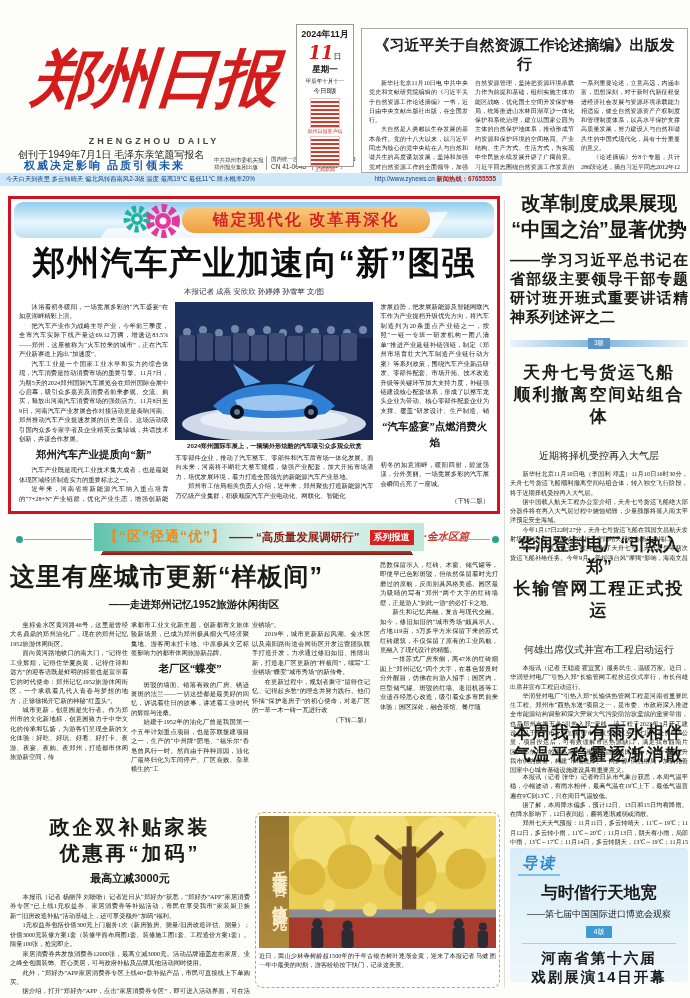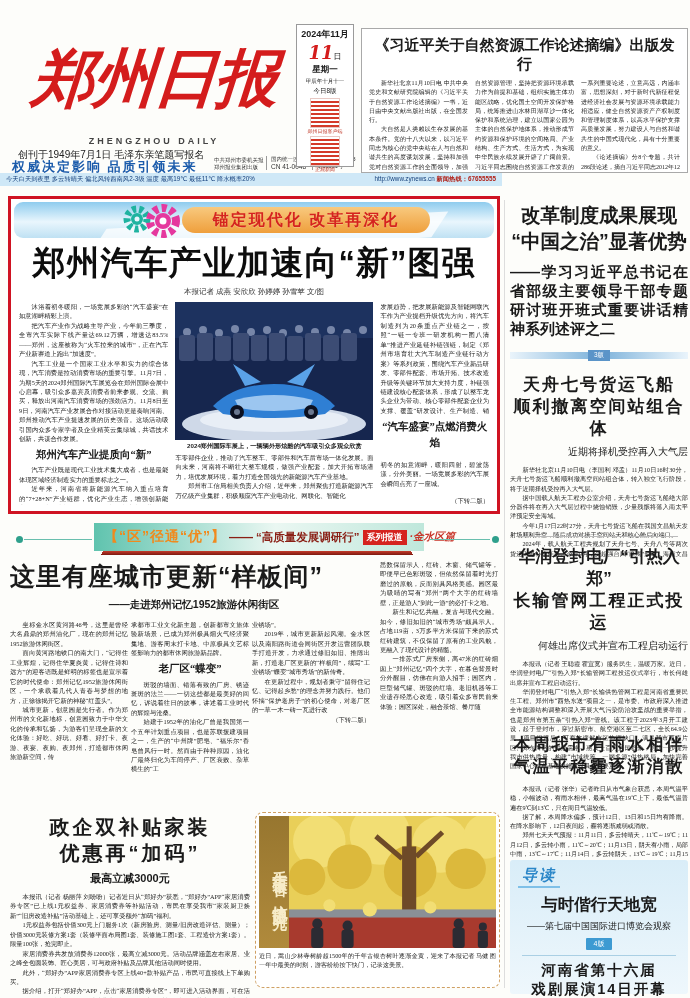--- a/index.html
+++ b/index.html
@@ -6,21 +6,21 @@
   .page{position:relative;width:690px;height:998px;margin:0 auto;background:#fdfdfa;
         font-family:"Liberation Sans","DejaVu Sans",sans-serif;color:#1a1a1a;overflow:hidden;}
   
   .masthead-title{position:absolute;left:18px;top:26px;width:272px;height:108px;
     font-family:"DejaVu Serif","Liberation Serif",serif;font-style:italic;font-weight:bold;
     font-size:63px;line-height:104px;color:#d41c1c;text-align:center;letter-spacing:-2px;
     transform:skewX(-4deg);}
   .masthead-en{position:absolute;left:18px;top:136px;width:272px;text-align:center;
     font-size:9px;letter-spacing:3px;color:#444;font-weight:bold;}
   .masthead-founding{position:absolute;left:18px;top:148px;width:272px;font-size:10px;color:#222;}
-  .masthead-slogan{position:absolute;left:12px;top:158px;font-size:13px;font-weight:bold;
+  .masthead-slogan{position:absolute;left:24px;top:158px;font-size:11px;font-weight:bold;
     color:#1b5bab;letter-spacing:2px;}
   .org-block{position:absolute;left:214px;top:157px;font-size:5.5px;line-height:7px;color:#333;}
   .issn-block{position:absolute;left:266px;top:156px;font-size:5.5px;line-height:7px;color:#333;
     border-left:1px solid #999;padding-left:4px;}
   .postal-block{position:absolute;left:312px;top:156px;font-size:5.5px;line-height:7px;color:#333;
     border-left:1px solid #999;padding-left:4px;}
   .issn-num{font-size:6.5px;}
   .weather-strip{position:absolute;left:0;top:173px;width:502px;height:13px;background:#cfe8f7;
     display:flex;justify-content:space-between;align-items:center;padding:0 6px;box-sizing:border-box;
     font-size:6.3px;color:#15407c;}
@@ -81,21 +81,21 @@
   .series .dotline{position:absolute;top:18px;height:1px;background:#69bfae;}
   .series .dot{position:absolute;top:15px;width:7px;height:7px;border-radius:50%;background:#2fa08c;}
   .series-body{position:absolute;left:84px;top:2px;width:330px;height:28px;
     background:linear-gradient(90deg,#5fc3ae,#eaf7f2 55%,#bfe7db);
     display:flex;align-items:center;padding:0 10px;box-sizing:border-box;white-space:nowrap;}
   .series-bar{position:absolute;left:92px;top:30px;width:310px;height:4px;
     background:linear-gradient(180deg,#c33a2a,#7e1a10);transform:perspective(60px) rotateX(18deg);}
   .sb1{color:#f08a1e;font-weight:bold;font-size:14px;letter-spacing:1px;}
   .sb-dash{color:#8a1f15;font-weight:bold;margin:0 3px;font-size:12px;}
   .sb2{color:#8a1f15;font-weight:bold;font-size:11.5px;}
-  .sb-badge{background:#d5231f;color:#fff;font-size:9px;font-weight:bold;padding:1px 4px;margin:0 3px;}
+  .sb-badge{background:#d5231f;color:#fff;font-size:9px;font-weight:bold;padding:1px 4px;margin:0 10px;}
   .sb3{color:#c8352a;font-size:10.5px;font-style:italic;font-weight:bold;}
   
   .city{position:absolute;left:10px;top:560px;width:368px;}
   .city h2{margin:0;text-align:left;font-size:25px;letter-spacing:1px;}
   .city .sub{text-align:center;font-size:10.5px;font-weight:bold;margin-top:5px;}
   .city-cols{display:flex;gap:3px;margin-top:8px;height:185px;overflow:hidden;}
   .city-col{width:118px;font-size:6.3px;line-height:1.5;text-align:justify;overflow:hidden;
     font-family:"Liberation Serif",serif;}
   .city-col p{margin:0;text-indent:2em;}
   .city-col4{position:absolute;left:380px;top:560px;width:118px;height:245px;overflow:hidden;
@@ -114,30 +114,30 @@
   .ginkgo-inner{display:flex;height:132px;}
   .ginkgo-band{width:30px;background:linear-gradient(180deg,#97762f,#b08a3c);color:#f7ecc9;
     writing-mode:vertical-rl;text-orientation:upright;font-size:15px;font-weight:bold;
     letter-spacing:3px;text-align:center;font-family:"Liberation Serif",serif;}
   .ginkgo-photo{flex:1;}
   .ginkgo-caption{font-size:6.2px;line-height:1.5;text-align:justify;margin-top:3px;color:#222;
     font-family:"Liberation Serif",serif;}
   .ginkgo-caption .credit{float:right;}
   
   .vline{position:absolute;left:504px;top:200px;height:788px;border-left:1px solid #ddd;}
-  .sidebar{position:absolute;left:510px;top:196px;width:178px;height:800px;}
+  .sidebar{position:absolute;left:510px;top:184px;width:178px;height:800px;}
   .sb-art{position:absolute;left:0;width:178px;}
   .reform-h{font-size:19.5px;font-weight:bold;text-align:center;line-height:26px;margin:0;}
   .reform-sub{font-size:15px;font-weight:bold;text-align:justify;line-height:19px;margin-top:8px;}
   .pagebar{display:flex;align-items:center;margin-top:12px;}
   .pagebar .seg{flex:1;height:7px;background:linear-gradient(90deg,#eaf4fb,#8abade);}
   .pagebar .seg.r{background:linear-gradient(90deg,#8abade,#eaf4fb);}
   .pagebar .chip{background:#5b94c8;color:#fff;font-size:6.5px;padding:1px 6px;}
   .sb-h2{font-size:17px;font-weight:bold;text-align:center;line-height:22px;margin:0;letter-spacing:2px;}
-  .sb-deck{font-size:10px;text-align:right;margin-top:5px;color:#222;}
+  .sb-deck{font-size:10px;text-align:center;margin-top:21px;color:#222;}
   .sb-body{font-size:6.2px;line-height:1.5;text-align:justify;overflow:hidden;margin-top:6px;
     font-family:"Liberation Serif",serif;}
   .sb-body p{margin:0;text-indent:2em;}
   .sb-hr{position:absolute;left:10px;width:158px;border-top:1px solid #bbb;}
   
   .daodu{position:absolute;left:0;top:664px;width:178px;height:134px;box-sizing:border-box;
     background:linear-gradient(180deg,#d9edf8,#eef7fc);border-radius:3px;padding:6px 8px;}
   .daodu-label{display:inline-block;font-size:15px;font-weight:bold;color:#2a86c8;
     font-style:italic;letter-spacing:2px;border-bottom:2px solid #7fc0e8;padding:0 4px 1px;}
   .dd-title{font-size:16.5px;font-weight:bold;text-align:center;margin-top:6px;}

